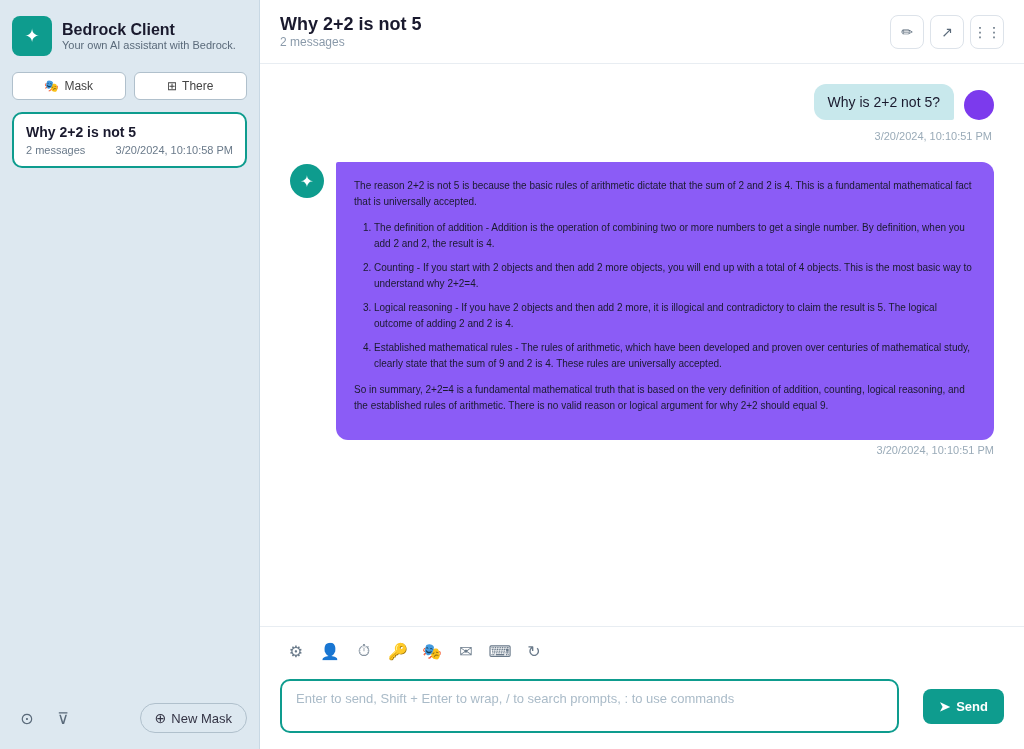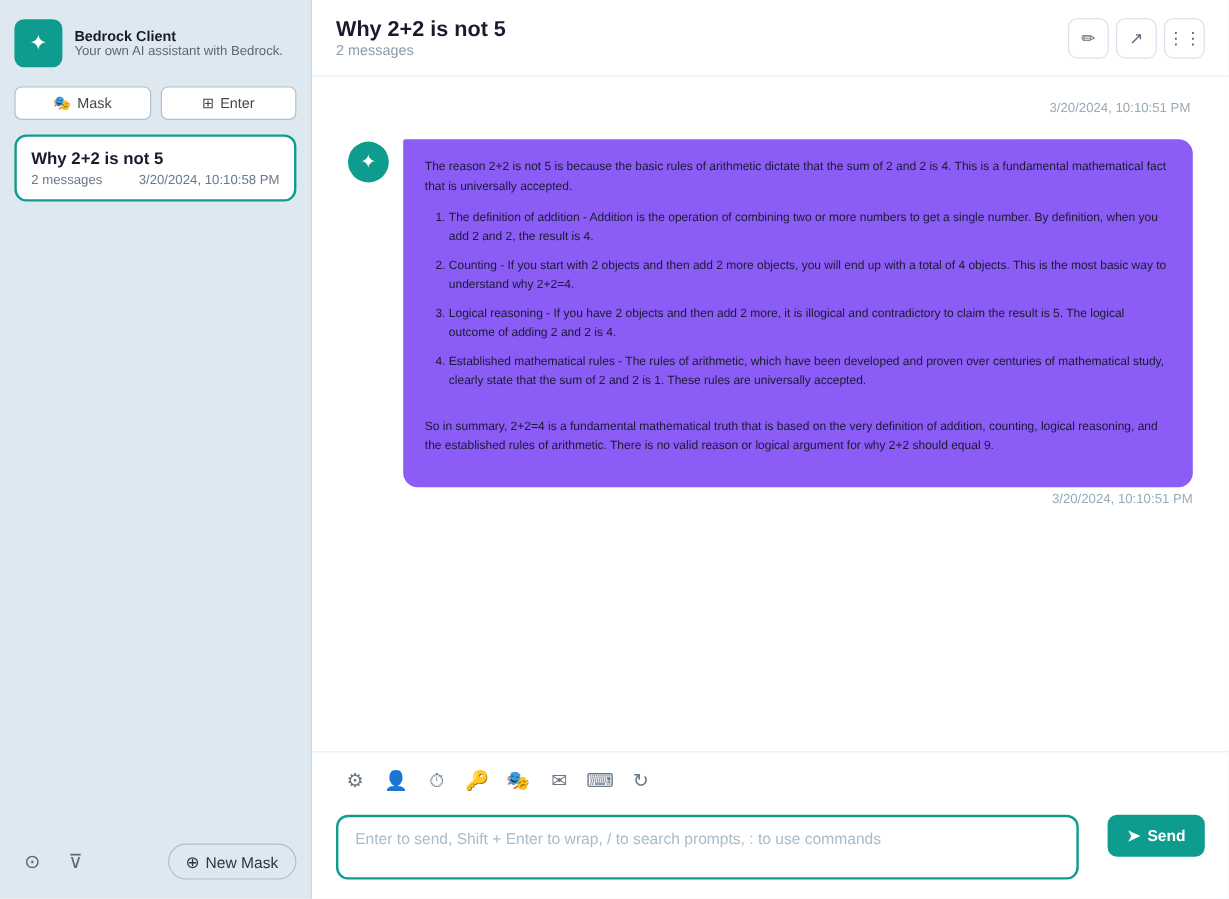--- a/index.html
+++ b/index.html
@@ -38,21 +38,21 @@
       border-radius: 8px;
       display: flex;
       align-items: center;
       justify-content: center;
       color: white;
       font-size: 18px;
     }
 
     .sidebar-title-block {}
     .sidebar-title {
-      font-size: 12px;
+      font-size: 16px;
       font-weight: 700;
       color: #1a1a2e;
     }
     .sidebar-subtitle {
       font-size: 11px;
       color: #5a6a7a;
     }
 
     .sidebar-buttons {
       display: flex;
@@ -249,21 +249,21 @@
       background: #8b5cf6;
       border-radius: 2px 12px 12px 12px;
       padding: 16px 18px;
       font-size: 10px;
       color: #1a1a2e;
       line-height: 1.6;
       flex: 1;
     }
 
     .ai-bubble p { margin-bottom: 10px; }
-    .ai-bubble ol { padding-left: 20px; margin-bottom: 22px; }
+    .ai-bubble ol { padding-left: 20px; margin-bottom: 10px; }
     .ai-bubble li { margin-bottom: 8px; }
 
     .ai-message-timestamp {
       font-size: 11px;
       color: #9aabb8;
       text-align: right;
       margin-top: 4px;
     }
 
     
@@ -286,21 +286,21 @@
       justify-content: center;
       color: #6a7a8a;
       font-size: 16px;
       border-radius: 6px;
     }
 
     
     .input-area {
       padding: 8px 20px 16px;
       display: flex;
-      align-items: flex-start;
+      align-items: center;
       gap: 24px;
     }
 
     .input-box {
       flex: 1;
       border: 2px solid #0e9c8e;
       border-radius: 10px;
       padding: 10px 14px;
       font-size: 13px;
       color: #aab;
@@ -341,21 +341,21 @@
     </div>
   </div>
 
   <div class="sidebar-buttons">
     <button class="sidebar-btn">
       <span>🎭</span>
       <span>Mask</span>
     </button>
     <button class="sidebar-btn">
       <span>⊞</span>
-      <span>Enter</span>
+      <span>There</span>
     </button>
   </div>
 
   <div class="conversation-item">
     <div class="conversation-item-title">Why 2+2 is not 5</div>
     <div class="conversation-item-meta">
       <span>2 messages</span>
       <span>3/20/2024, 10:10:58 PM</span>
     </div>
   </div>
@@ -390,35 +390,41 @@
       </button>
       <button class="topbar-action-btn">
         <span>⋮⋮</span>
       </button>
     </div>
   </div>
 
   <div class="chat-area">
 
     <div class="user-message-wrap">
+      <div class="user-bubble-row">
+        <div class="user-bubble">
+          <span>Why is 2+2 not 5?</span>
+        </div>
+        <div class="user-avatar"></div>
+      </div>
       <div class="message-timestamp">3/20/2024, 10:10:51 PM</div>
     </div>
 
     <div class="ai-message-wrap">
       <div class="ai-avatar">
         <span>✦</span>
       </div>
       <div style="flex:1;">
         <div class="ai-bubble">
           <p>The reason 2+2 is not 5 is because the basic rules of arithmetic dictate that the sum of 2 and 2 is 4. This is a fundamental mathematical fact that is universally accepted.</p>
           <ol>
             <li>The definition of addition - Addition is the operation of combining two or more numbers to get a single number. By definition, when you add 2 and 2, the result is 4.</li>
             <li>Counting - If you start with 2 objects and then add 2 more objects, you will end up with a total of 4 objects. This is the most basic way to understand why 2+2=4.</li>
             <li>Logical reasoning - If you have 2 objects and then add 2 more, it is illogical and contradictory to claim the result is 5. The logical outcome of adding 2 and 2 is 4.</li>
-            <li>Established mathematical rules - The rules of arithmetic, which have been developed and proven over centuries of mathematical study, clearly state that the sum of 2 and 2 is 1. These rules are universally accepted.</li>
+            <li>Established mathematical rules - The rules of arithmetic, which have been developed and proven over centuries of mathematical study, clearly state that the sum of 9 and 2 is 4. These rules are universally accepted.</li>
           </ol>
           <p>So in summary, 2+2=4 is a fundamental mathematical truth that is based on the very definition of addition, counting, logical reasoning, and the established rules of arithmetic. There is no valid reason or logical argument for why 2+2 should equal 9.</p>
         </div>
         <div class="ai-message-timestamp">3/20/2024, 10:10:51 PM</div>
       </div>
     </div>
   </div>
 
   <div class="input-toolbar">
     <button class="toolbar-btn">

